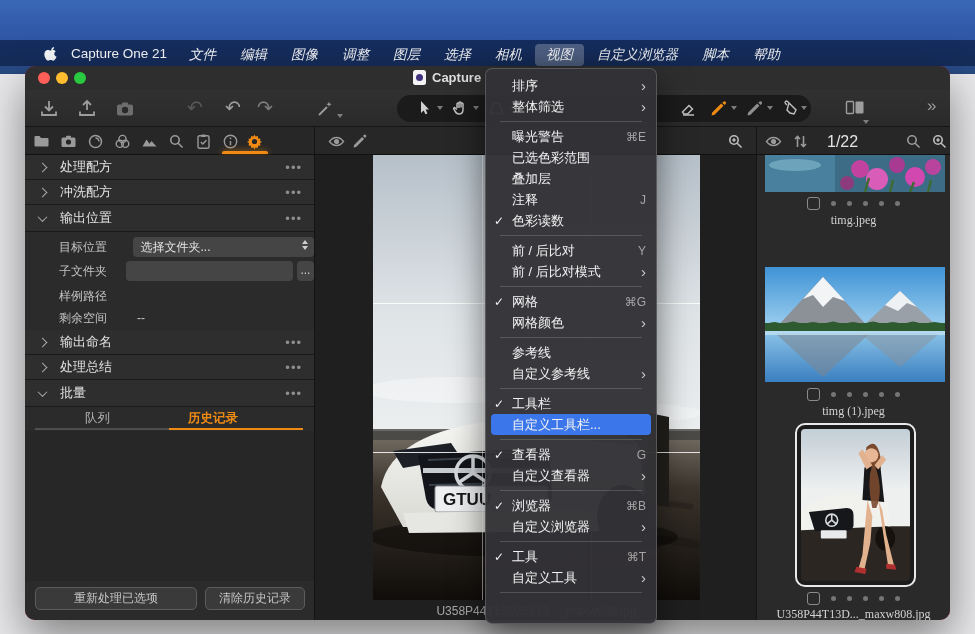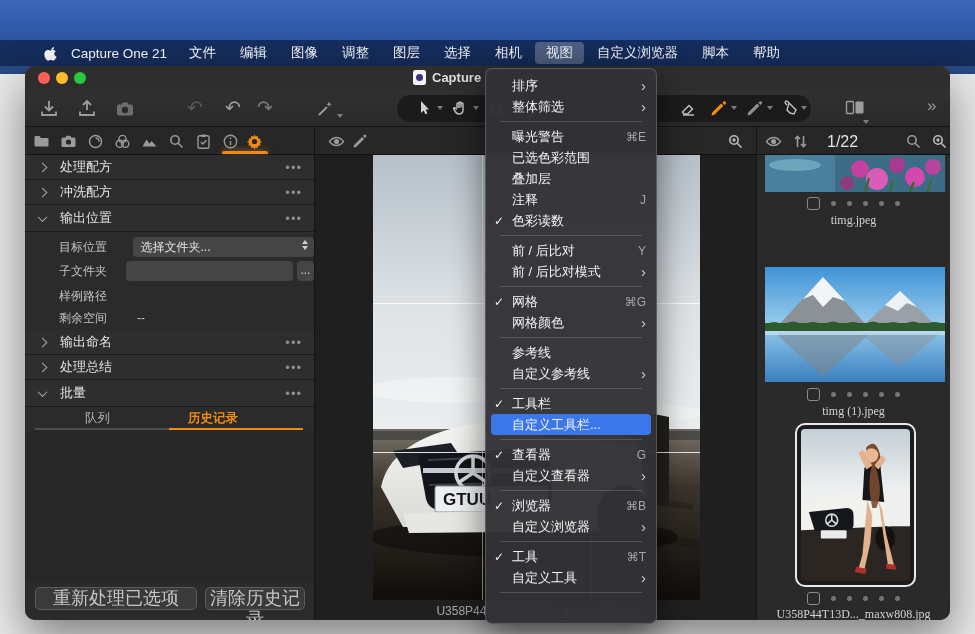--- a/index.html
+++ b/index.html
@@ -8,21 +8,21 @@
   .screen { position:relative; width:975px; height:634px; background:#e9e9eb; overflow:hidden; }
 
   
   .wallpaper { position:absolute; top:0; left:0; width:100%; height:74px;
     background:linear-gradient(180deg,#3a67b6 0%,#2d55a4 55%,#27497e 100%); }
   .menubar { position:absolute; top:40px; left:0; width:100%; height:26px;
     background:rgba(16,34,76,0.78); display:flex; align-items:center;
     color:#f5f6f8; font-size:13.5px; }
   .apple { width:15px; height:15px; margin-left:44px; margin-right:12px; }
   .mb-app { font-weight:normal; margin-right:10px; }
-  .mb-items { display:flex; align-items:center; height:100%; }
+  .mb-items { display:flex; align-items:flex-end; height:100%;font-style:italic; }
   .mb-item { padding:2px 11px; margin:0 1px; border-radius:4px; }
   .mb-item.active { background:rgba(255,255,255,0.25); }
 
   
   .window { position:absolute; left:25px; top:66px; width:925px; height:554px;
     background:#be185d; border-radius:10px; overflow:hidden;
     box-shadow:0 18px 45px rgba(0,0,0,0.45); }
 
   .titlebar { position:relative; height:24px; background:#2e2e2e; }
   .tl { position:absolute; top:6px; width:12px; height:12px; border-radius:50%; }
@@ -86,21 +86,21 @@
   .fvalue { color:#c9c9c9; font-size:12px; }
   .batch-tabs { position:absolute; left:0; top:255px; width:100%; height:22px; }
   .btab { position:absolute; top:0; font-size:12.5px; }
   .btab.queue { left:60px; color:#b3b3b3; }
   .btab.hist { left:163px; color:var(--accent,#ef8b13); font-weight:bold; }
   .tab-line { position:absolute; top:273px; left:10px; width:268px; height:2px; background:#4e4e4e; }
   .tab-line .active-half { position:absolute; right:0; top:0; width:134px; height:2px; background:var(--accent,#ef8b13); }
   .batch-area { position:absolute; left:0; top:276px; width:100%; height:150px; background:#272727; }
   .side-btns { position:absolute; top:432px; left:0; width:100%; }
   .sbtn { position:absolute; height:23px; background:#3a3a3a; border:1px solid #5c5c5c; border-radius:5px;
-    color:#c6c6c6; font-size:18px; text-align:center; line-height:21px; }
+    color:#c6c6c6; font-size:12px; text-align:center; line-height:21px; }
   .sbtn.b1 { left:10px; width:162px; }
   .sbtn.b2 { left:180px; width:100px; }
 
   
   .viewer { position:relative; width:442px; background:#1f1f1f; border-right:1px solid #141414; }
   .v-img { position:absolute; left:58px; top:0; width:327px; height:445px; overflow:hidden; background:#ccc; }
   .v-img svg { display:block; width:327px; height:445px; }
   .v-name { position:absolute; left:38px; top:449px; width:367px; text-align:center;
     color:#a8a8a8; font-size:12px; }
 

